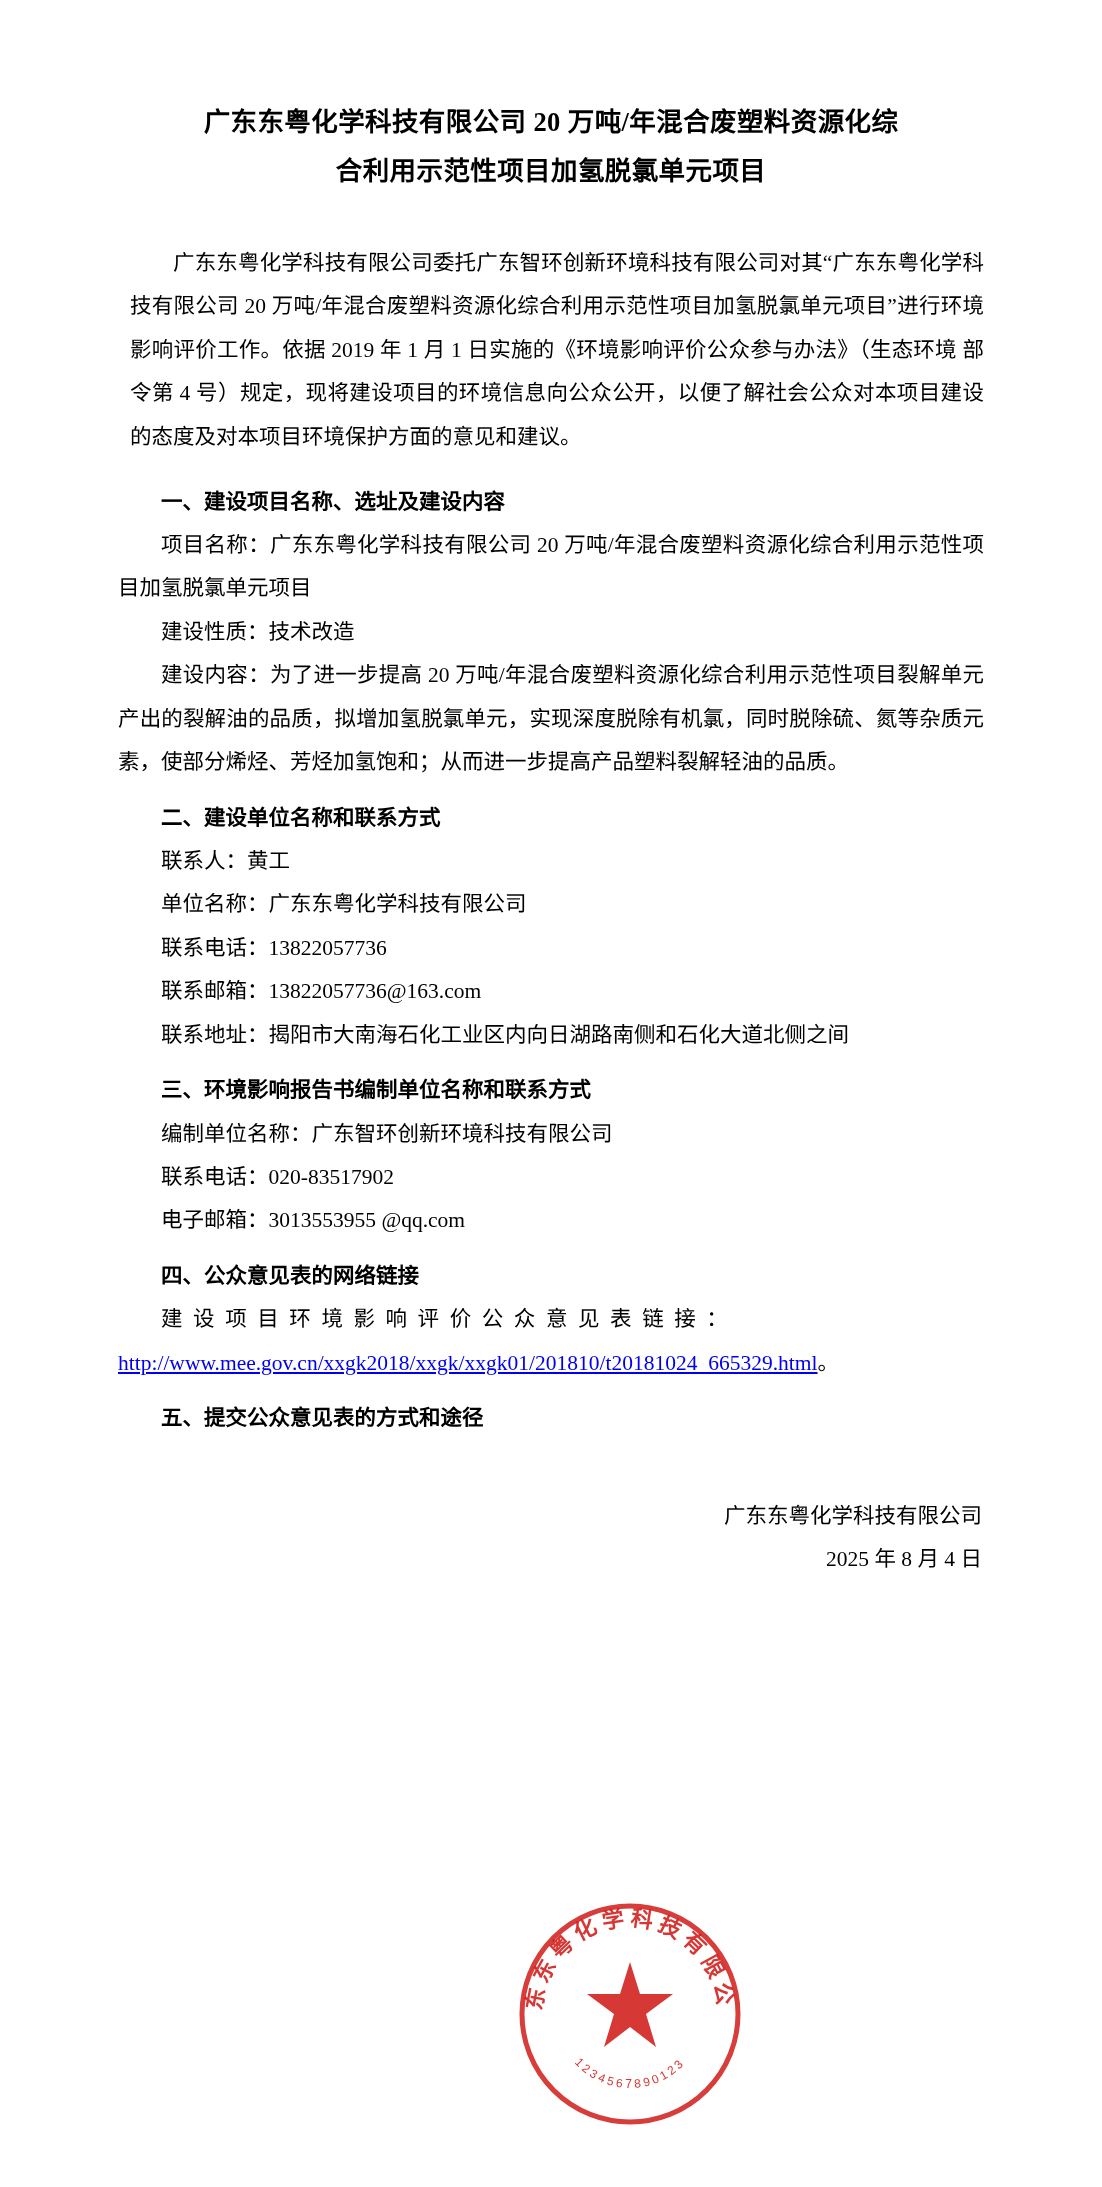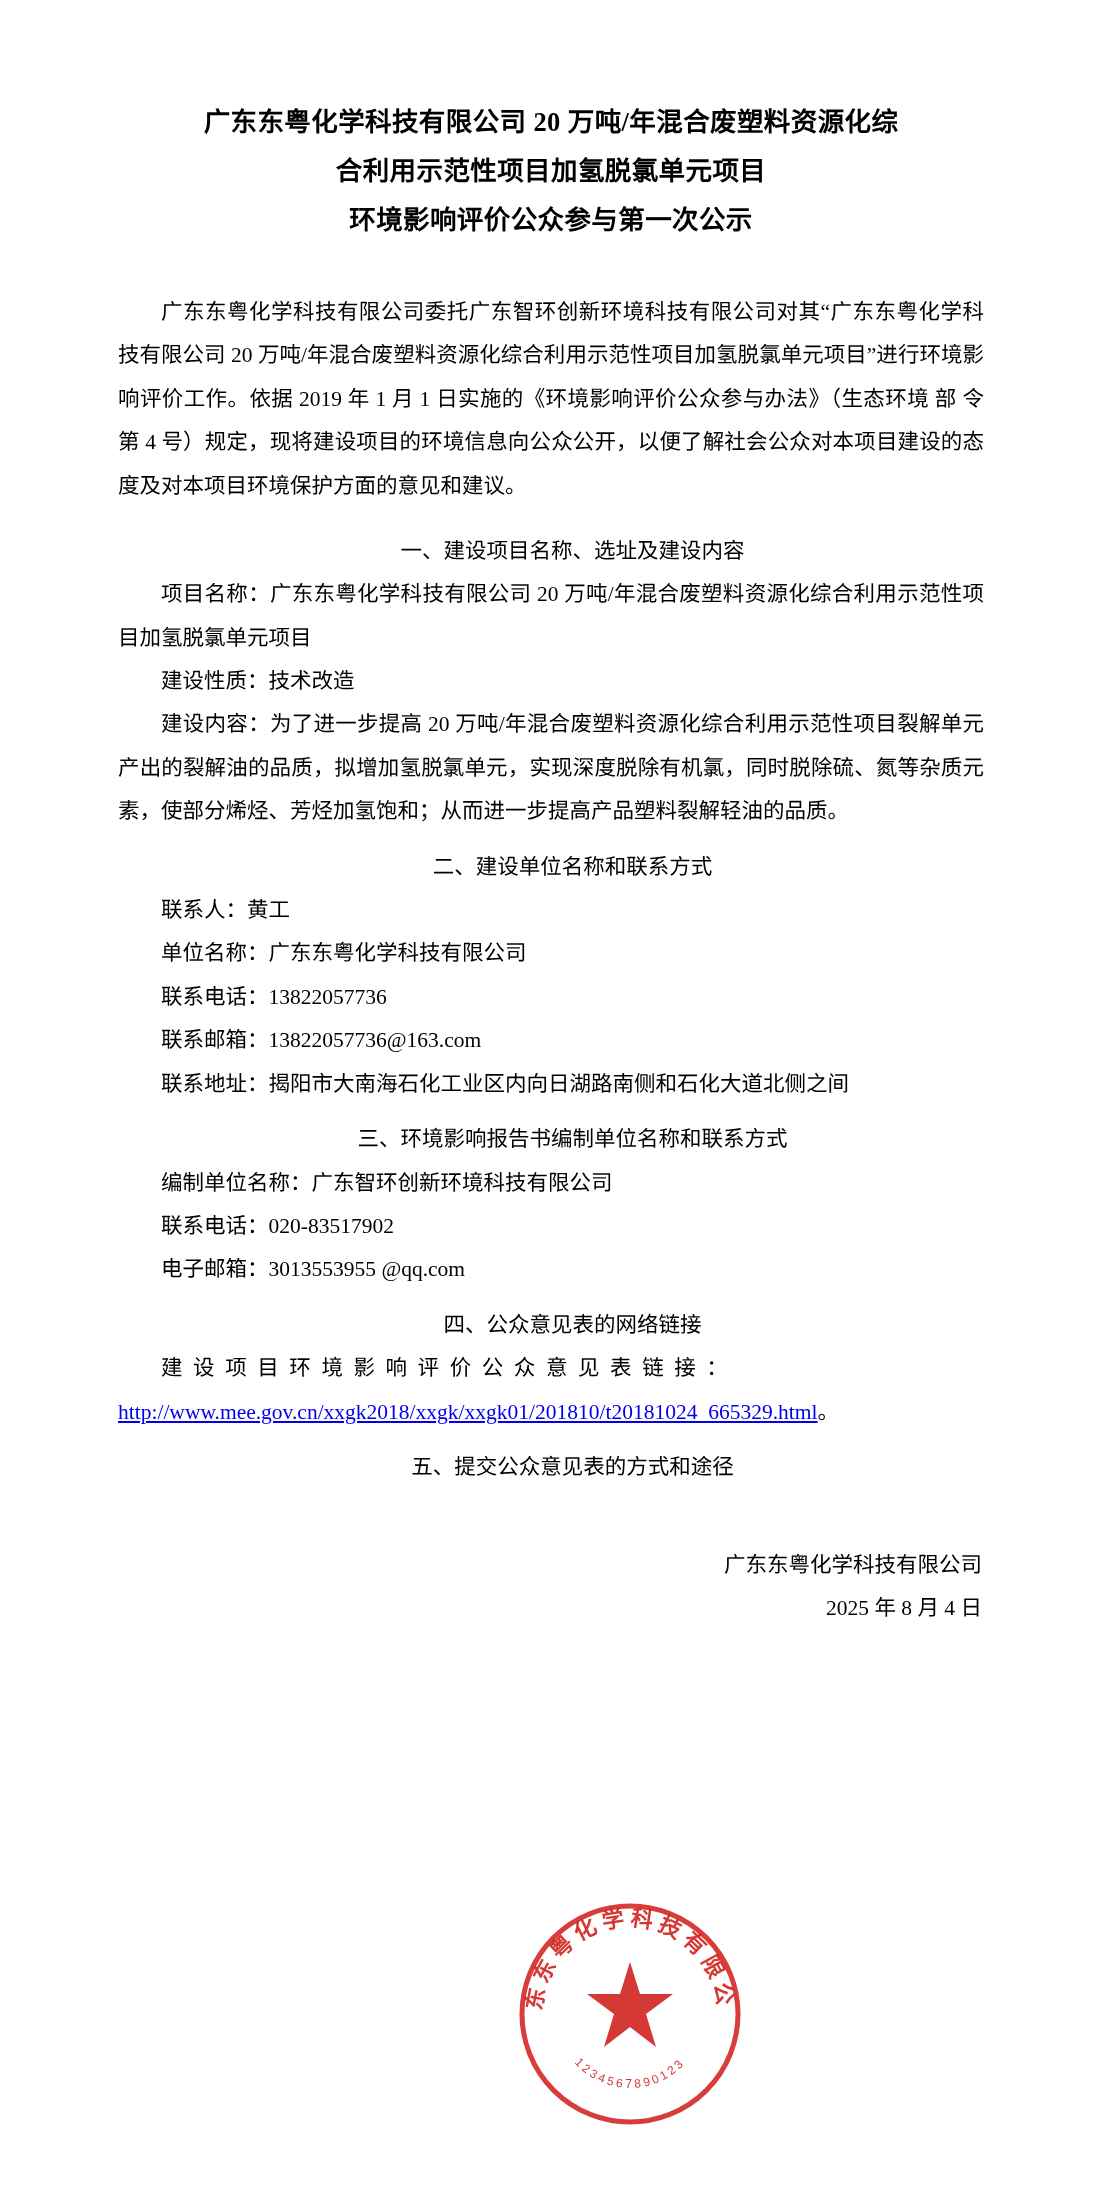--- a/index.html
+++ b/index.html
@@ -39,28 +39,28 @@
   }
   .body-text {
     font-size: 21.5px;
     line-height: 2.02;
     text-align: justify;
     text-justify: inter-ideograph;
   }
   .p-intro {
     margin-top: 46px;
     text-indent: 2em;
+    margin-left: 12px;
   }
   .section-head {
     font-size: 21.5px;
-    font-weight: normal;
+    font-weight: bold;
     margin-top: 12px;
     text-indent: 2em;
     line-height: 2.02;
-    text-align: center;
   }
   .p-indent {
     text-indent: 2em;
     margin: 0;
   }
   .p-hang {
     text-indent: 2em;
     margin: 0;
   }
   .field-label {
@@ -103,21 +103,20 @@
 </style>
 </head>
 <body>
 
 <div class="page">
   <div class="content">
 
     <div class="title title-block">
       <span class="title-line">广东东粤化学科技有限公司 20 万吨/年混合废塑料资源化综</span>
       <span class="title-line">合利用示范性项目加氢脱氯单元项目</span>
-      <span class="title-line">环境影响评价公众参与第一次公示</span>
     </div>
 
     <p class="body-text p-intro">广东东粤化学科技有限公司委托广东智环创新环境科技有限公司对其“广东东粤化学科技有限公司 20 万吨/年混合废塑料资源化综合利用示范性项目加氢脱氯单元项目”进行环境影响评价工作。依据 2019 年 1 月 1 日实施的《环境影响评价公众参与办法》（生态环境 部 令第 4 号）规定，现将建设项目的环境信息向公众公开，以便了解社会公众对本项目建设的态度及对本项目环境保护方面的意见和建议。</p>
 
     <div class="section-head">一、建设项目名称、选址及建设内容</div>
     <p class="body-text p-hang"><span class="field-label">项目名称：</span><span>广东东粤化学科技有限公司 20 万吨/年混合废塑料资源化综合利用示范性项目加氢脱氯单元项目</span></p>
     <p class="body-text p-hang"><span class="field-label">建设性质：</span><span>技术改造</span></p>
     <p class="body-text p-hang"><span class="field-label">建设内容：</span><span>为了进一步提高 20 万吨/年混合废塑料资源化综合利用示范性项目裂解单元产出的裂解油的品质，拟增加氢脱氯单元，实现深度脱除有机氯，同时脱除硫、氮等杂质元素，使部分烯烃、芳烃加氢饱和；从而进一步提高产品塑料裂解轻油的品质。</span></p>
 
     <div class="section-head">二、建设单位名称和联系方式</div>

